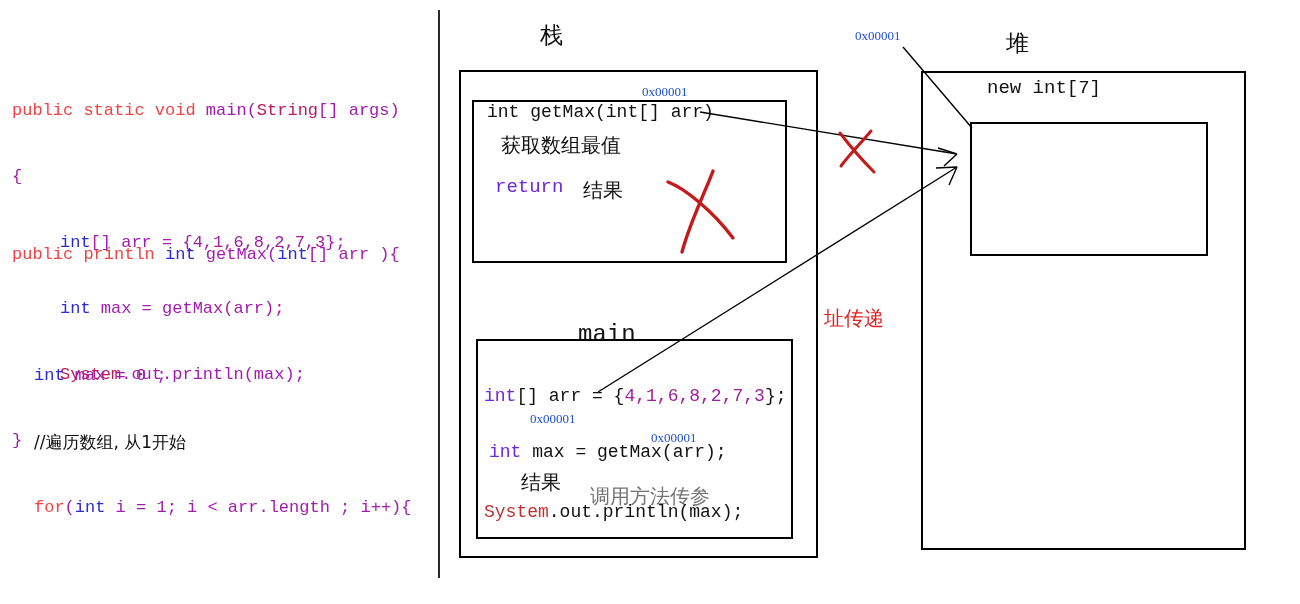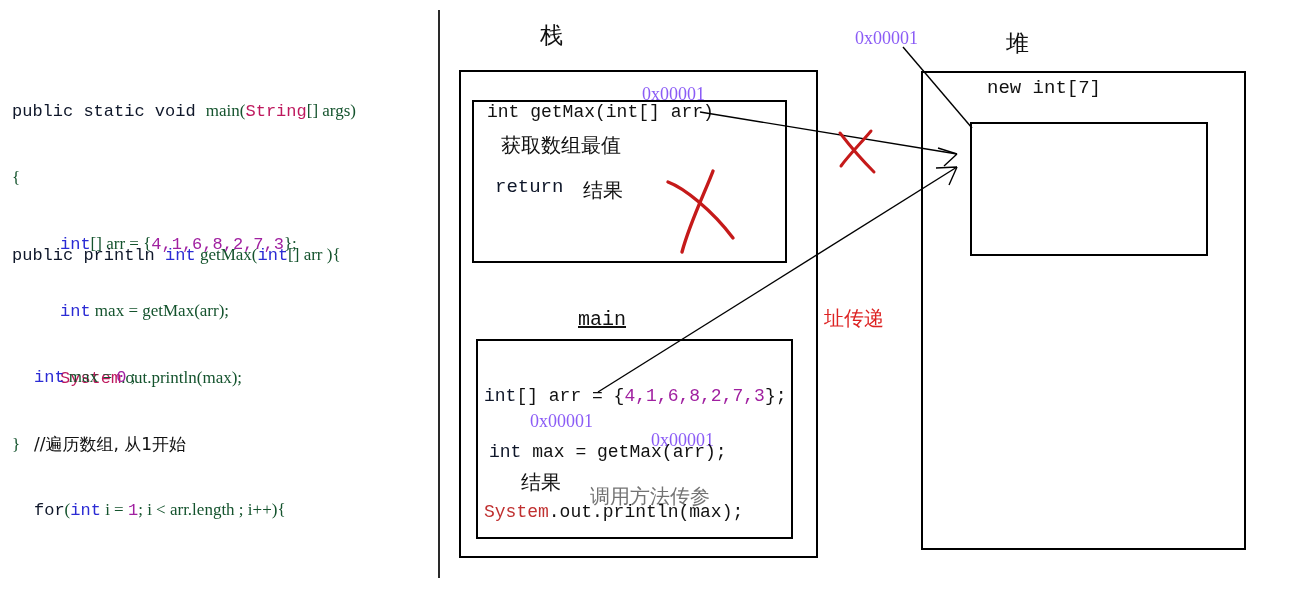--- a/index.html
+++ b/index.html
@@ -4,39 +4,39 @@
 <style>
   html,body{margin:0;padding:0;background:#fff;}
   body{width:1300px;height:604px;position:relative;overflow:hidden;
        font-family:"Liberation Mono","DejaVu Sans Mono",monospace;}
   .stage{position:absolute;left:0;top:0;width:1300px;height:604px;}
   .abs{position:absolute;white-space:pre;}
 
   
   .code{font-family:"Liberation Mono","DejaVu Sans Mono",monospace;
         font-size:17px;line-height:22px;color:#111;}
-  .kw{color:#0f172a;margin-top:22px;}
+  .kw{color:#ef4444;margin-top:22px;}
   .type{color:#2b2bd4;}
   .cls{color:#be185d;}
   .num{color:#a020a0;}
   .cmt{color:#1f7a3d;}
-  .plain{color:#14532d;font-family:Liberation Serif, serif;}
+  .plain{color:#a21caf;}
 
   .vdivider{position:absolute;left:438px;top:10px;width:2px;height:568px;background:#2a2a2a;}
 
   
   .box{position:absolute;border:2px solid #000;background:transparent;box-sizing:border-box;}
 
   .lbl{position:absolute;white-space:pre;color:#111;
        font-family:"Liberation Serif","DejaVu Serif",serif;}
   .cjk{font-family:"DejaVu Sans","Liberation Sans",sans-serif;color:#111;}
   .mono{font-family:"Liberation Mono","DejaVu Sans Mono",monospace;}
   .red{color:#d22;}
-  .blue{color:#0f172a;}
-  .addr{font-family:"Liberation Serif","DejaVu Serif",serif;font-size:18px;color:#8b5cf6;}
+  .blue{color:#6d28d9;}
+  .addr{font-family:"Liberation Serif","DejaVu Serif",serif;font-size:13px;color:#1d4ed8;}
 
   svg.overlay{position:absolute;left:0;top:0;width:1300px;height:604px;pointer-events:none;}
 </style>
 </head>
 <body>
 
 <div class="stage">
 
   <div class="abs code" style="left:12px;top:12px;">
     <div>
@@ -70,21 +70,21 @@
   <div class="lbl cjk" style="left:540px;top:20px;font-size:23px;">栈</div>
   <div class="box" style="left:459px;top:70px;width:359px;height:488px;"></div>
 
   <div class="addr" style="position:absolute;left:642px;top:84px;">0x00001</div>
   <div class="box" style="left:472px;top:100px;width:315px;height:163px;"></div>
   <div class="abs mono" style="left:487px;top:102px;font-size:18px;color:#111;">int getMax(int[] arr)</div>
   <div class="abs cjk" style="left:501px;top:132px;font-size:20px;color:#111;">获取数组最值</div>
   <div class="abs mono blue" style="left:495px;top:176px;font-size:19px;">return</div>
   <div class="abs cjk" style="left:583px;top:177px;font-size:20px;color:#111;">结果</div>
 
-  <div class="lbl mono" style="left:578px;top:308px;font-size:20px;text-decoration:underline;">main</div>
+  <div class="lbl mono" style="left:578px;top:321px;font-size:24px;">main</div>
   <div class="box" style="left:476px;top:339px;width:317px;height:200px;"></div>
   <div class="abs mono" style="left:484px;top:386px;font-size:18px;"><span class="blue">int</span><span style="color:#111;">[] arr = {</span><span style="color:#a020a0;">4,1,6,8,2,7,3</span><span style="color:#111;">};</span></div>
   <div class="abs addr" style="left:530px;top:411px;">0x00001</div>
   <div class="abs addr" style="left:651px;top:430px;">0x00001</div>
   <div class="abs mono" style="left:489px;top:442px;font-size:18px;"><span class="blue">int</span><span style="color:#111;"> max = getMax(arr);</span></div>
   <div class="abs cjk" style="left:521px;top:469px;font-size:20px;color:#111;">结果</div>
   <div class="abs cjk" style="left:590px;top:483px;font-size:20px;color:#737373;">调用方法传参</div>
   <div class="abs mono" style="left:484px;top:502px;font-size:18px;"><span style="color:#c03030;">System</span><span style="color:#111;">.out.println(max);</span></div>
 
   <div class="addr" style="position:absolute;left:855px;top:28px;">0x00001</div>

